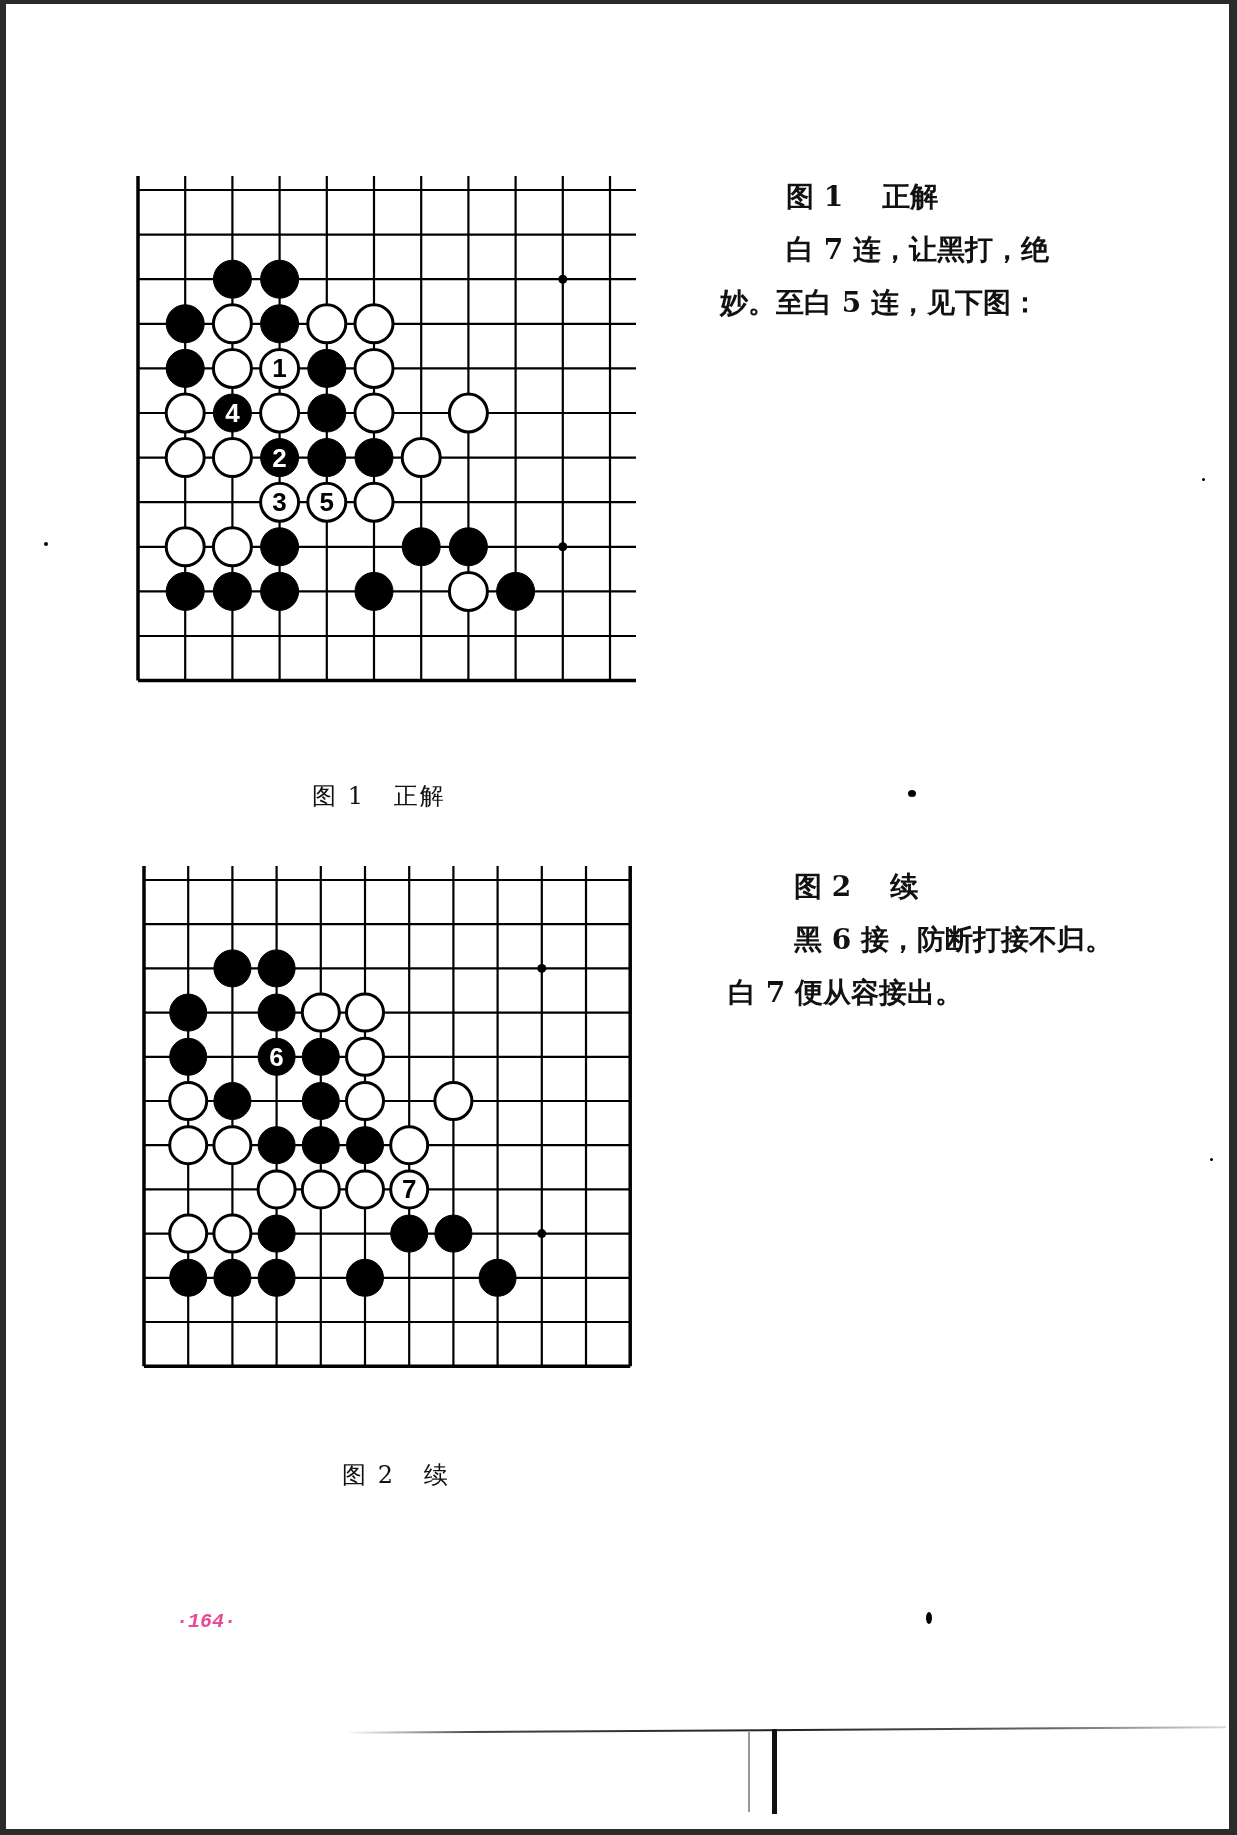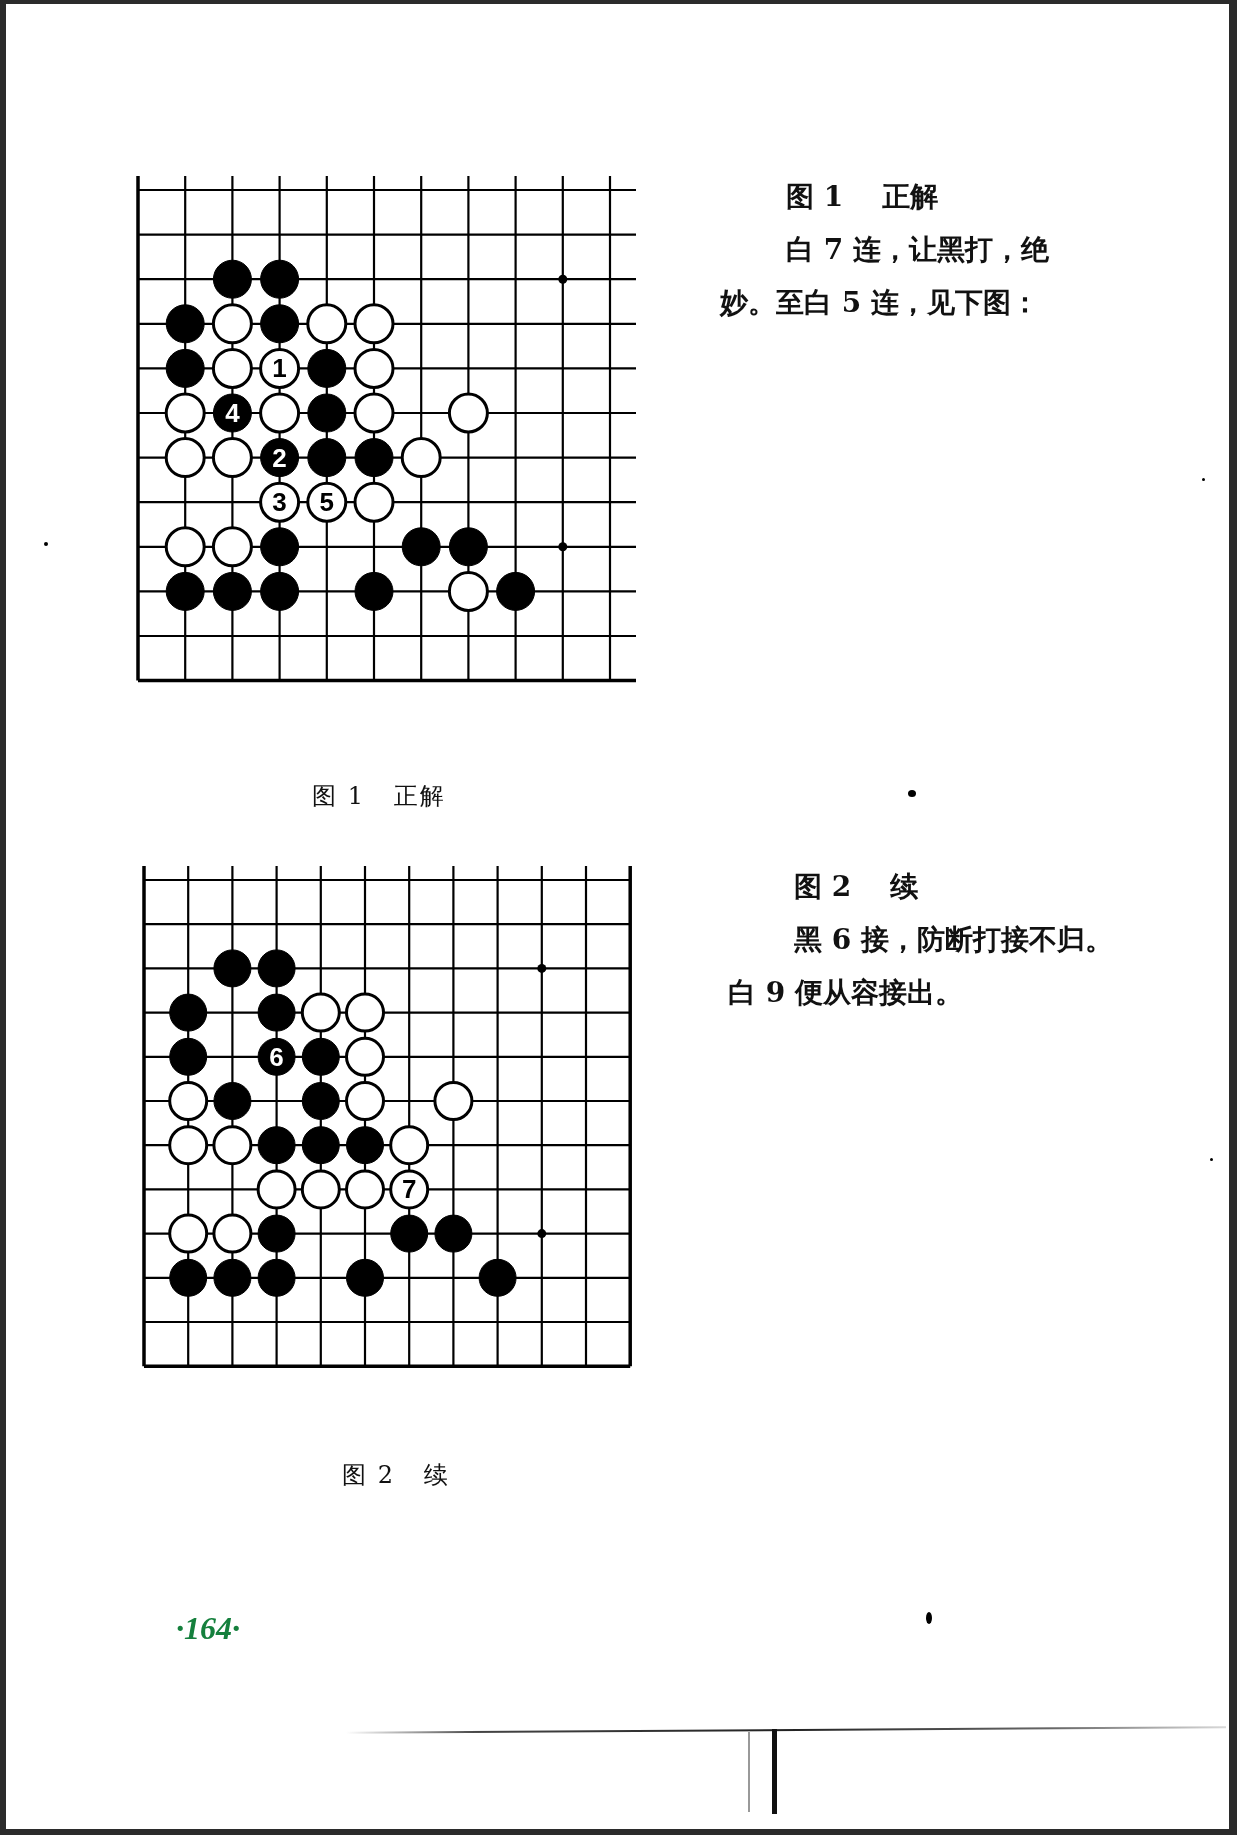--- a/index.html
+++ b/index.html
@@ -18,22 +18,22 @@
     position: absolute; font-size: 24px; color: #111; letter-spacing: 2px;
     white-space: pre;
   }
   .textblock {
     position: absolute; font-size: 28px; line-height: 53px; color: #111;
     font-weight: bold; width: 380px;
   }
   .textblock .title { padding-left: 66px; white-space: pre; }
   .textblock .para { text-indent: 66px; }
   .pagenum {
-    position: absolute; left: 170px; top: 1606px; font-size: 32px; font-style: italic;
-    font-weight: bold; color: #15803d; font-family: Liberation Serif, serif;
+    position: absolute; left: 170px; top: 1606px; font-size: 20px; font-style: italic;
+    font-weight: bold; color: #ec4899; font-family: Liberation Mono, monospace;
   }
   .footer-line {
     position: absolute; left: 340px; top: 1725px; width: 880px; height: 2px;
     background: linear-gradient(90deg, rgba(0,0,0,0) 0%, #444 15%, #222 50%, #666 80%, rgba(0,0,0,0.15) 100%);
     transform: rotate(-0.35deg);
   }
   .footer-bar {
     position: absolute; left: 766px; top: 1725px; width: 5px; height: 85px; background: #111;
   }
   .footer-bar2 {
@@ -335,21 +335,21 @@
         </g>
         <g>
           <circle cx="367.6" cy="411.8" r="18.5" fill="#000" stroke="#000" stroke-width="1"></circle>
         </g>
       </svg>
     </div>
   <div class="caption" style="left:336px; top:1455px;">图 2   续</div>
 
   <div class="textblock" style="left:722px; top:856px; width:390px;">
     <div class="title">图 2    续</div>
-    <div class="para">黑 6 接，防断打接不归。白 9 便从容接出。</div>
+    <div class="para">黑 6 接，防断打接不归。白 7 便从容接出。</div>
   </div>
 
   <div class="pagenum">·164·</div>
 
   <div class="footer-line"></div>
   <div class="footer-bar"></div>
   <div class="footer-bar2"></div>
 
   <div class="speck" style="left:902px;top:786px;width:8px;height:7px;"></div>
   <div class="speck" style="left:920px;top:1608px;width:6px;height:12px;"></div>

